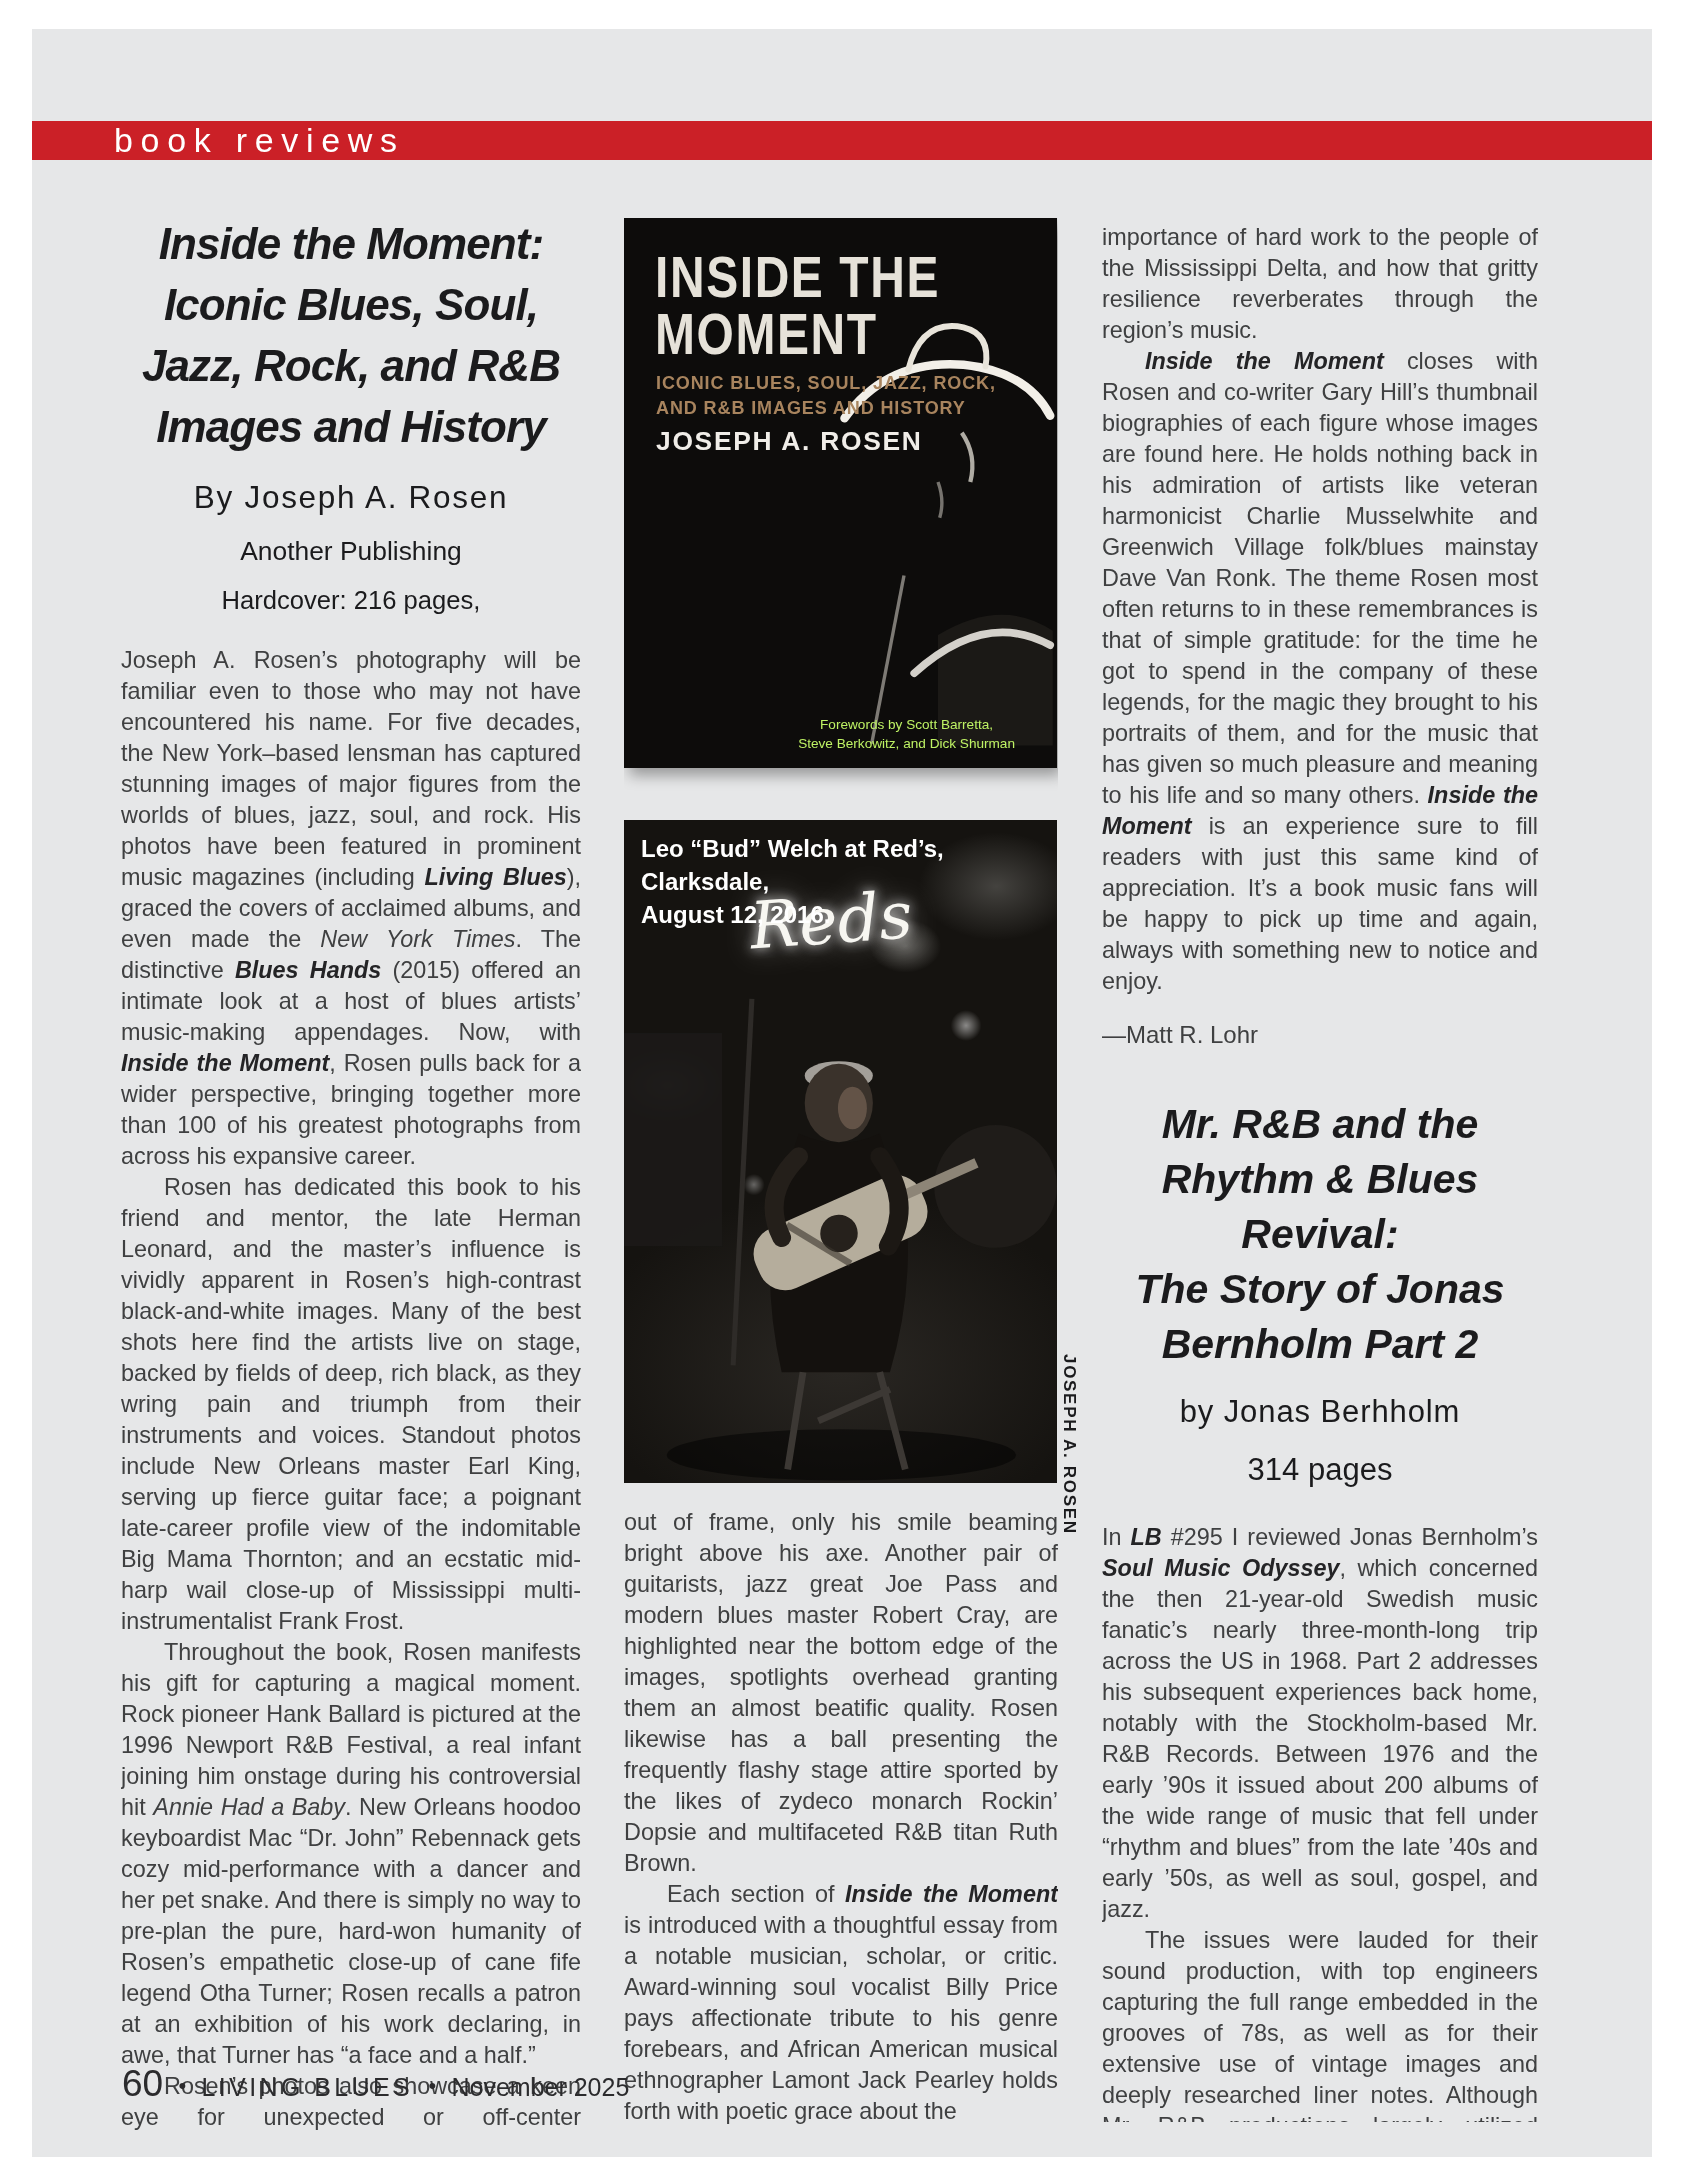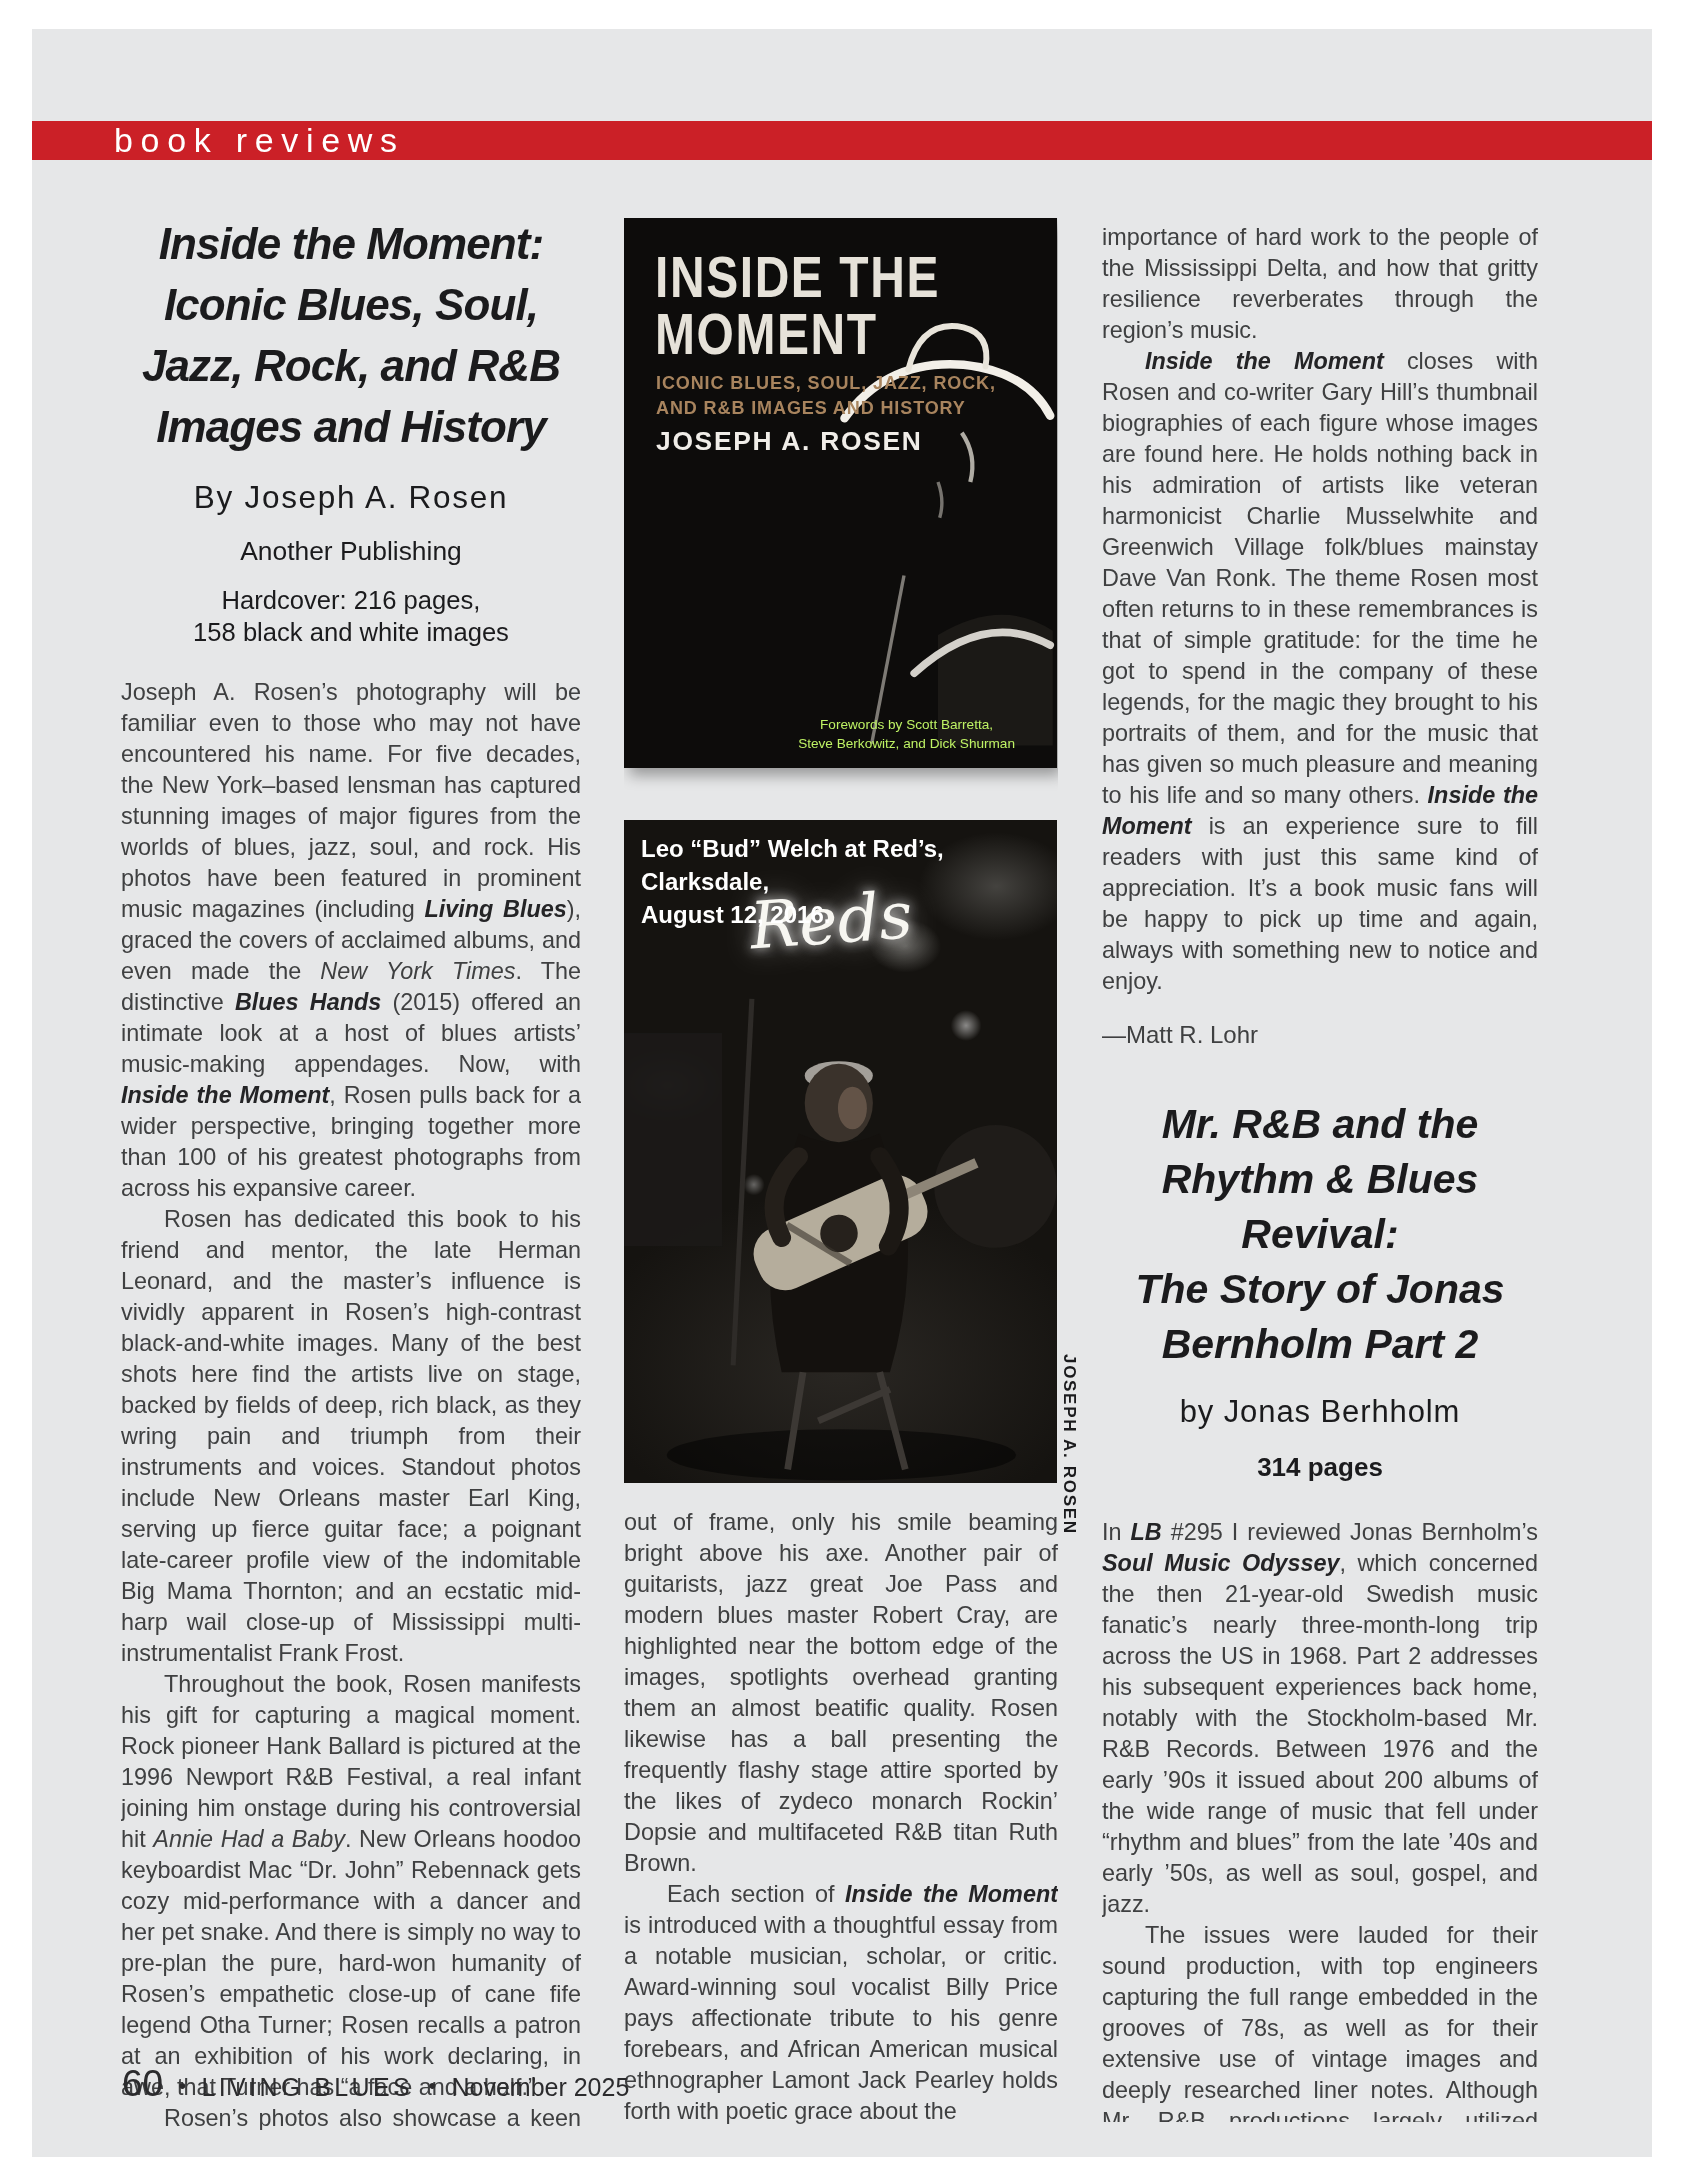--- a/index.html
+++ b/index.html
@@ -51,21 +51,21 @@
   .neon{position:absolute;left:126px;top:63px;font-family:"DejaVu Serif",serif;font-style:italic;font-size:65px;color:#f7f6f1;
     text-shadow:0 0 12px rgba(255,255,255,0.9),0 0 31px rgba(255,255,255,0.55);transform:rotate(-4deg);}
   .photo svg{position:absolute;left:0;top:0;}
   #col2 .body{margin-top:24px;}
 
   .photo-credit{position:absolute;left:1027px;top:1325px;writing-mode:vertical-rl;font-weight:bold;font-size:17px;letter-spacing:1.7px;color:#1b1b1d;}
 
   .signoff{text-align:left;font-size:24px;margin-top:24px;color:#3f4041;}
   .r2-title{font-size:41px;line-height:55px;font-weight:bold;font-style:italic;text-align:center;margin-top:48px;color:#1b1b1d;}
   .r2-byline{font-size:31px;text-align:center;margin-top:22px;color:#1b1b1d;letter-spacing:0.9px;}
-  .r2-pages{font-size:26px;font-weight:bold;text-align:center;margin-top:22px;color:#1b1b1d;}
+  .r2-pages{font-size:31px;font-weight:normal;text-align:center;margin-top:22px;color:#1b1b1d;}
   #body2{margin-top:34px;}
 
   .footer{position:absolute;left:90px;top:2034px;display:flex;align-items:baseline;gap:15.3px;color:#2b2b2d;}
   .footer .pnum{font-size:37px;}
   .footer .dot{font-size:22px;position:relative;top:-3.4px;}
   .footer .mag{font-size:25px;letter-spacing:3.4px;}
   .footer .issue{font-size:25px;}
 </style>
 </head>
 <body>
@@ -78,21 +78,20 @@
 
   <div class="col" id="col1">
     <div class="r-title">Inside the Moment:</div>
     <div class="r-title">Iconic Blues, Soul,</div>
     <div class="r-title">Jazz, Rock, and R&amp;B</div>
     <div class="r-title">Images and History</div>
     <div class="r-byline">By Joseph A. Rosen</div>
     <div class="r-pub">Another Publishing</div>
     <div class="r-format">
       <div>Hardcover: 216 pages,</div>
-      <div>158 black and white images</div>
     </div>
     <div class="body">
         <p>Joseph A. Rosen’s photography will be familiar even to those who may not have encountered his name. For five decades, the New York–based lensman has captured stunning images of major figures from the worlds of blues, jazz, soul, and rock. His photos have been featured in prominent music magazines (including <span class="bi">Living Blues</span>), graced the covers of acclaimed albums, and even made the <span class="i">New York Times</span>. The distinctive <span class="bi">Blues Hands</span> (2015) offered an intimate look at a host of blues artists’ music-making appendages. Now, with <span class="bi">Inside the Moment</span>, Rosen pulls back for a wider perspective, bringing together more than 100 of his greatest photographs from across his expansive career.</p>
         <p class="ind">Rosen has dedicated this book to his friend and mentor, the late Herman Leonard, and the master’s influence is vividly apparent in Rosen’s high-contrast black-and-white images. Many of the best shots here find the artists live on stage, backed by fields of deep, rich black, as they wring pain and triumph from their instruments and voices. Standout photos include New Orleans master Earl King, serving up fierce guitar face; a poignant late-career profile view of the indomitable Big Mama Thornton; and an ecstatic mid-harp wail close-up of Mississippi multi-instrumentalist Frank Frost.</p>
         <p class="ind">Throughout the book, Rosen manifests his gift for capturing a magical moment. Rock pioneer Hank Ballard is pictured at the 1996 Newport R&amp;B Festival, a real infant joining him onstage during his controversial hit <span class="i">Annie Had a Baby</span>. New Orleans hoodoo keyboardist Mac “Dr. John” Rebennack gets cozy mid-performance with a dancer and her pet snake. And there is simply no way to pre-plan the pure, hard-won humanity of Rosen’s empathetic close-up of cane fife legend Otha Turner; Rosen recalls a patron at an exhibition of his work declaring, in awe, that Turner has “a face and a half.”</p>
         <p class="ind">Rosen’s photos also showcase a keen eye for unexpected or off-center compositions. Guitarist R.L. Boyce is shown with face mostly</p>
       </div>
   </div>
 
   <div class="col" id="col2">

